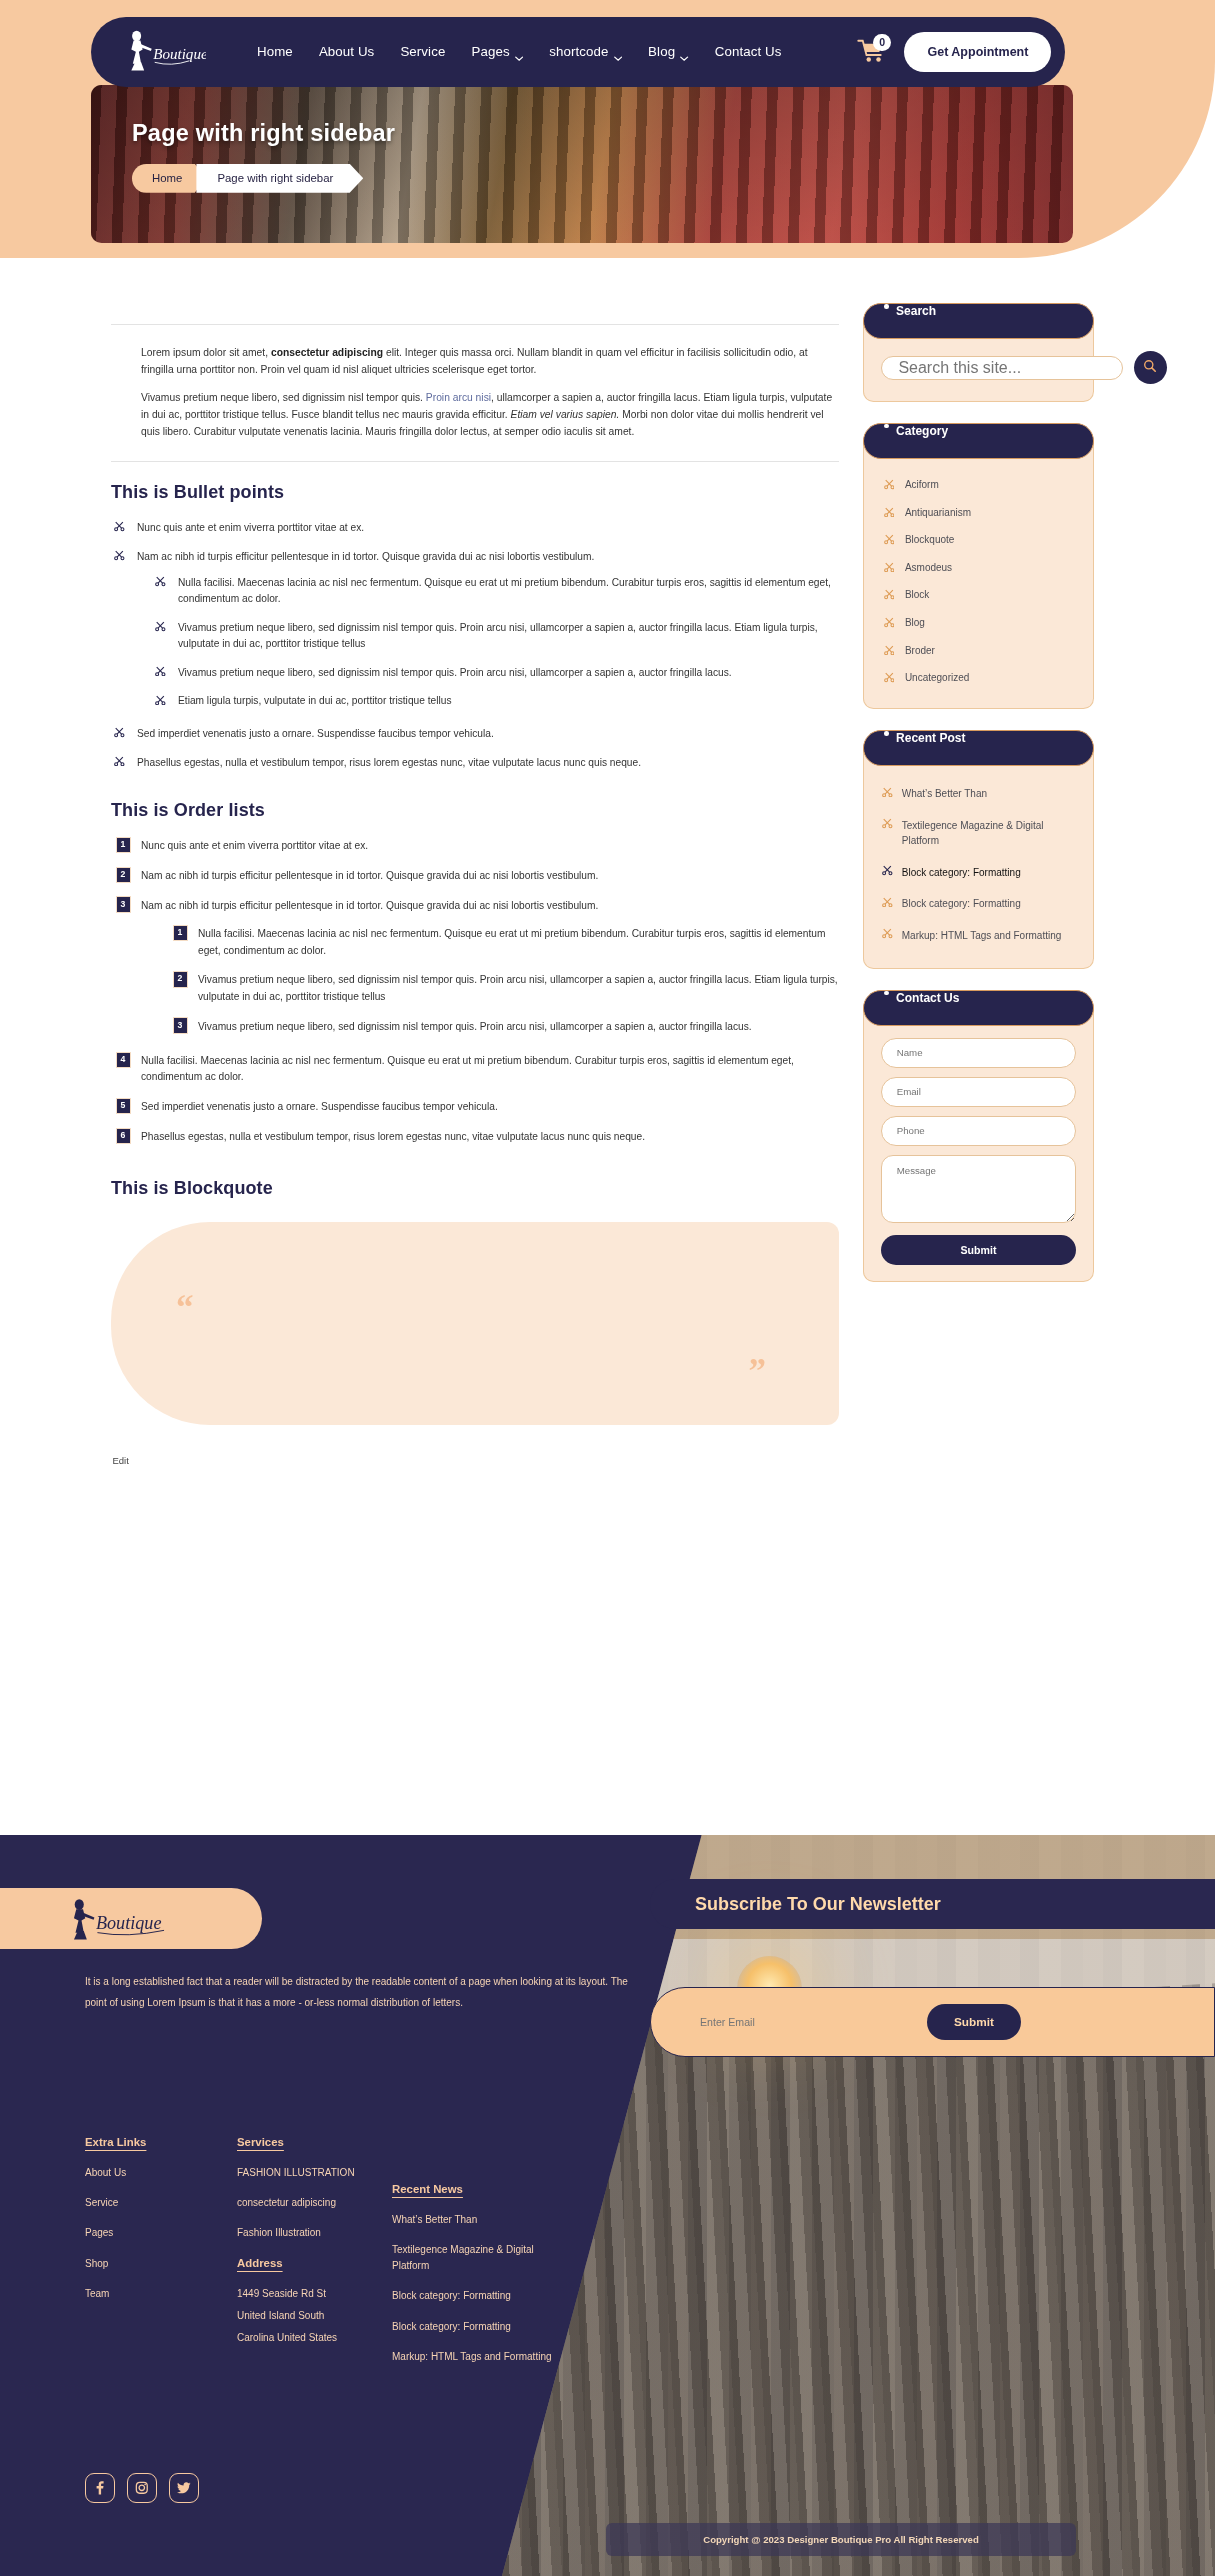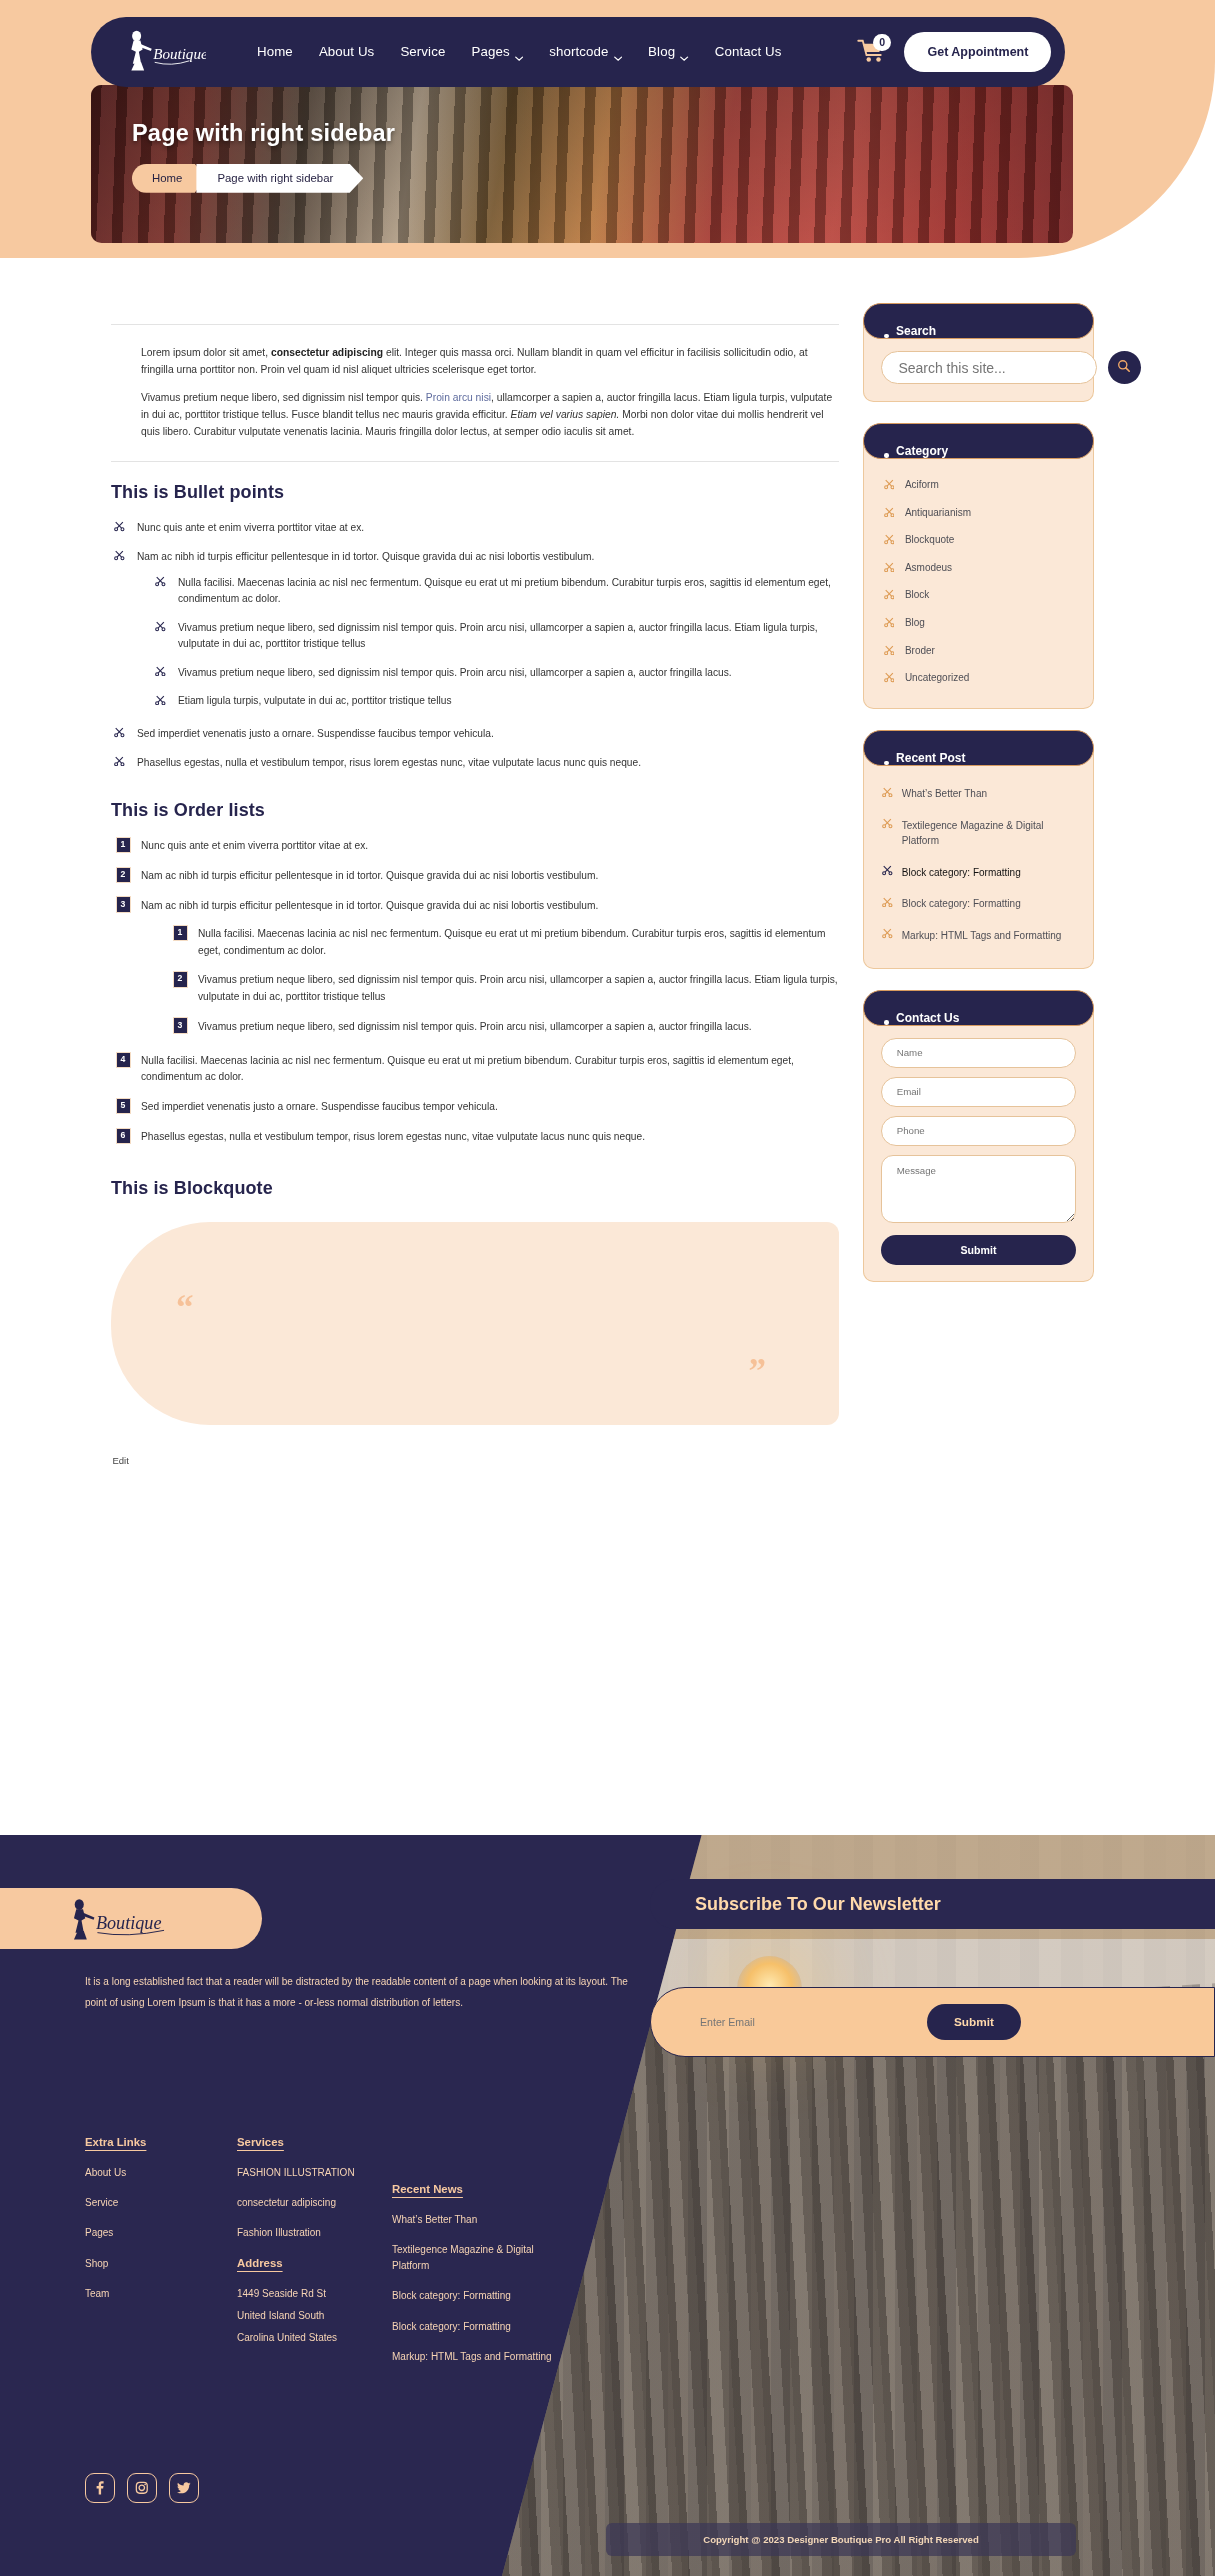--- a/index.html
+++ b/index.html
@@ -138,34 +138,34 @@
   .q-open { left: 65px; top: 68px; }
   .q-close { right: 73px; bottom: 36px; }
   .quote-text { font-size: 10.3px; line-height: 2.35; color:#2b2b2b; text-align:center; }
 
   .edit-link { font-size: 9.5px; color:#444; margin: 30px 0 0 1.5px; display:inline-block; }
 
   
   .widget { margin-bottom: 21px; position: relative; }
   .widget-head {
     background:#26244d; color:#fff; border-radius: 26px;
-    height: 36px; display:flex; align-items:flex-end; gap:7.6px;
+    height: 36px; display:flex; align-items:flex-start; gap:7.6px;
     padding: 0 20px; font-size: 12px; font-weight:600;
     border: 1.1px solid #d79a5e; position: relative; z-index: 3;
   }
   .wdot { width:4.5px; height:4.5px; border-radius:50%; background:#fff; flex:none; }
   .widget-body {
     background:#fbe8d7; border:1.1px solid #edc89d; border-top:none;
     border-radius: 0 0 10.6px 10.6px; margin-top:-18px; padding: 30px 16.7px 16.7px;
     position: relative; z-index: 1;
   }
   .search-row { display:flex; align-items:center; gap:10.6px; }
   .search-input {
-    flex:1; height: 33px; border-radius: 18px; border:0.8px solid #e6c39a;
-    background:#fff; padding: 0 16.7px; font-size: 14px; color:#5a5a6e;
+    flex:1; height: 24px; border-radius: 18px; border:0.8px solid #e6c39a;
+    background:#fff; padding: 0 16.7px; font-size: 16px; color:#5a5a6e;
     font-family: "Liberation Sans", sans-serif; outline:none;
   }
   .search-btn {
     width:33px; height:33px; border-radius:50%; background:#26244d; border:none;
     display:flex; align-items:center; justify-content:center; cursor:pointer; flex:none;
   }
   .cat-list { list-style:none; }
   .cat-list li {
     display:flex; align-items:flex-start; gap:10.6px; padding: 8.3px 3px;
     font-size: 10px; color:#4e4e55; cursor:pointer;

